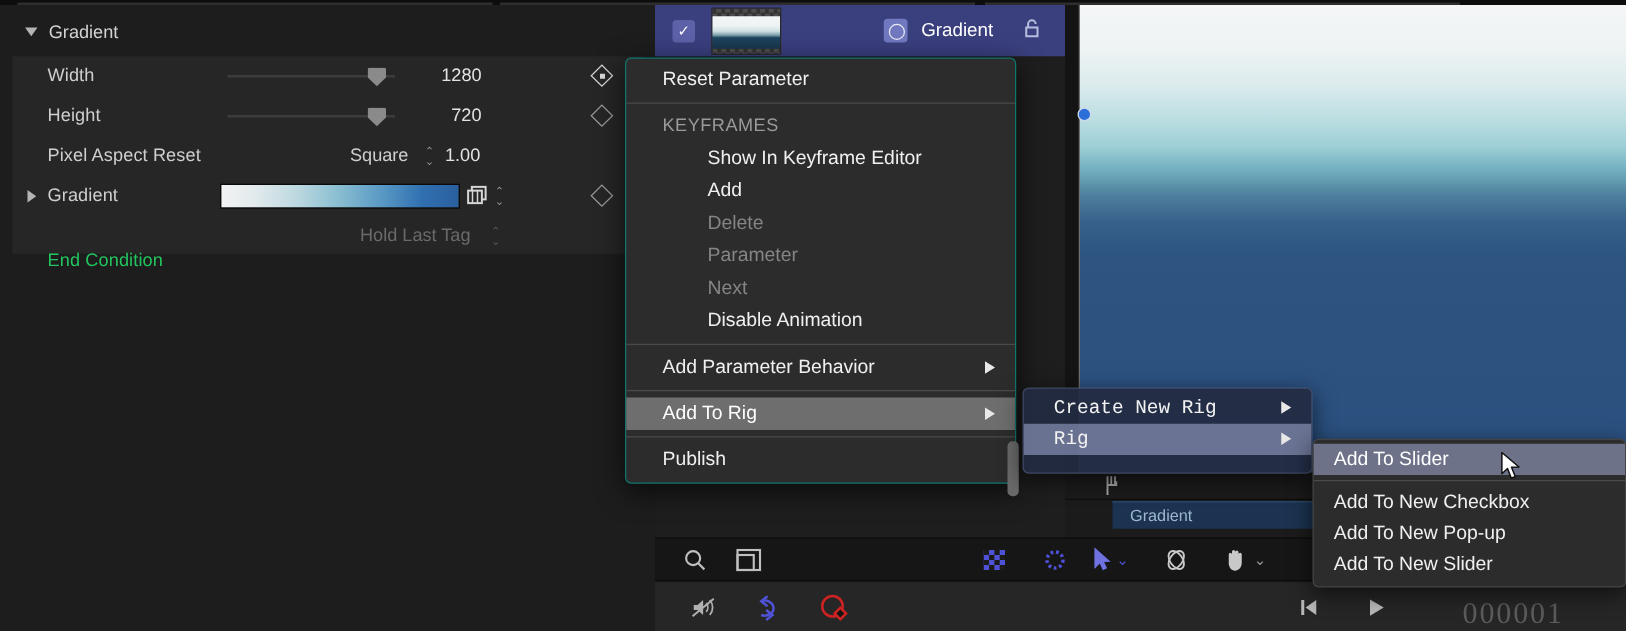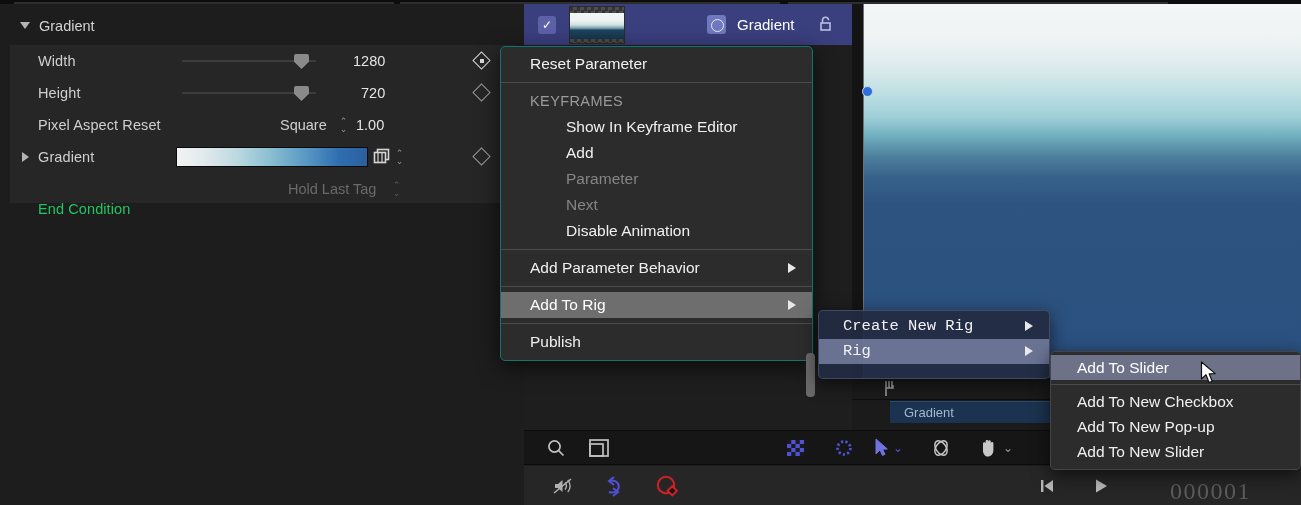--- a/index.html
+++ b/index.html
@@ -188,21 +188,21 @@
   .sub1 .ctx-arrow { top:7px; }
 
   
   .sub2 {
     position:absolute; left:1050px; top:351px; width:251px;
     background:#2c2c2c; border:1px solid #444; border-radius:5px;
     box-shadow:0 5px 18px rgba(0,0,0,.6); padding:3px 0 5px 0; z-index:70;
   }
   .sub2-item {
     position:relative; height:25px; line-height:25px;
-    color:#f0f0f0; font-size:15.5px; padding-left:26px; white-space:nowrap;
+    color:#f0f0f0; font-size:15.5px; padding-left:16px; white-space:nowrap;
   }
   .sub2-item.hl { background:rgba(150,158,196,.62); color:#fff; }
   .sub2 .sep { height:1px; background:#4a4a4a; margin:4px 0; }
 
   
   .cursor { position:absolute; left:1200px; top:361px; z-index:90; }
 </style>
 </head>
 <body>
 
@@ -408,20 +408,21 @@
     <span class="timecode" style="margin-left:60px;">000001</span>
 
   </div>
 
   <div class="ctx">
     <div class="ctx-item">Reset Parameter</div>
     <div class="ctx-sep"></div>
     <div class="ctx-item section">KEYFRAMES</div>
     <div class="ctx-item indent">Show In Keyframe Editor</div>
     <div class="ctx-item indent">Add</div>
+    <div class="ctx-item indent disabled">Delete</div>
     <div class="ctx-item indent disabled">Parameter</div>
     <div class="ctx-item indent disabled">Next</div>
     <div class="ctx-item indent">Disable Animation</div>
     <div class="ctx-sep"></div>
     <div class="ctx-item">
       <span>Add Parameter Behavior</span>
       <span class="ctx-arrow"></span>
     </div>
     <div class="ctx-sep"></div>
     <div class="ctx-item hl">

